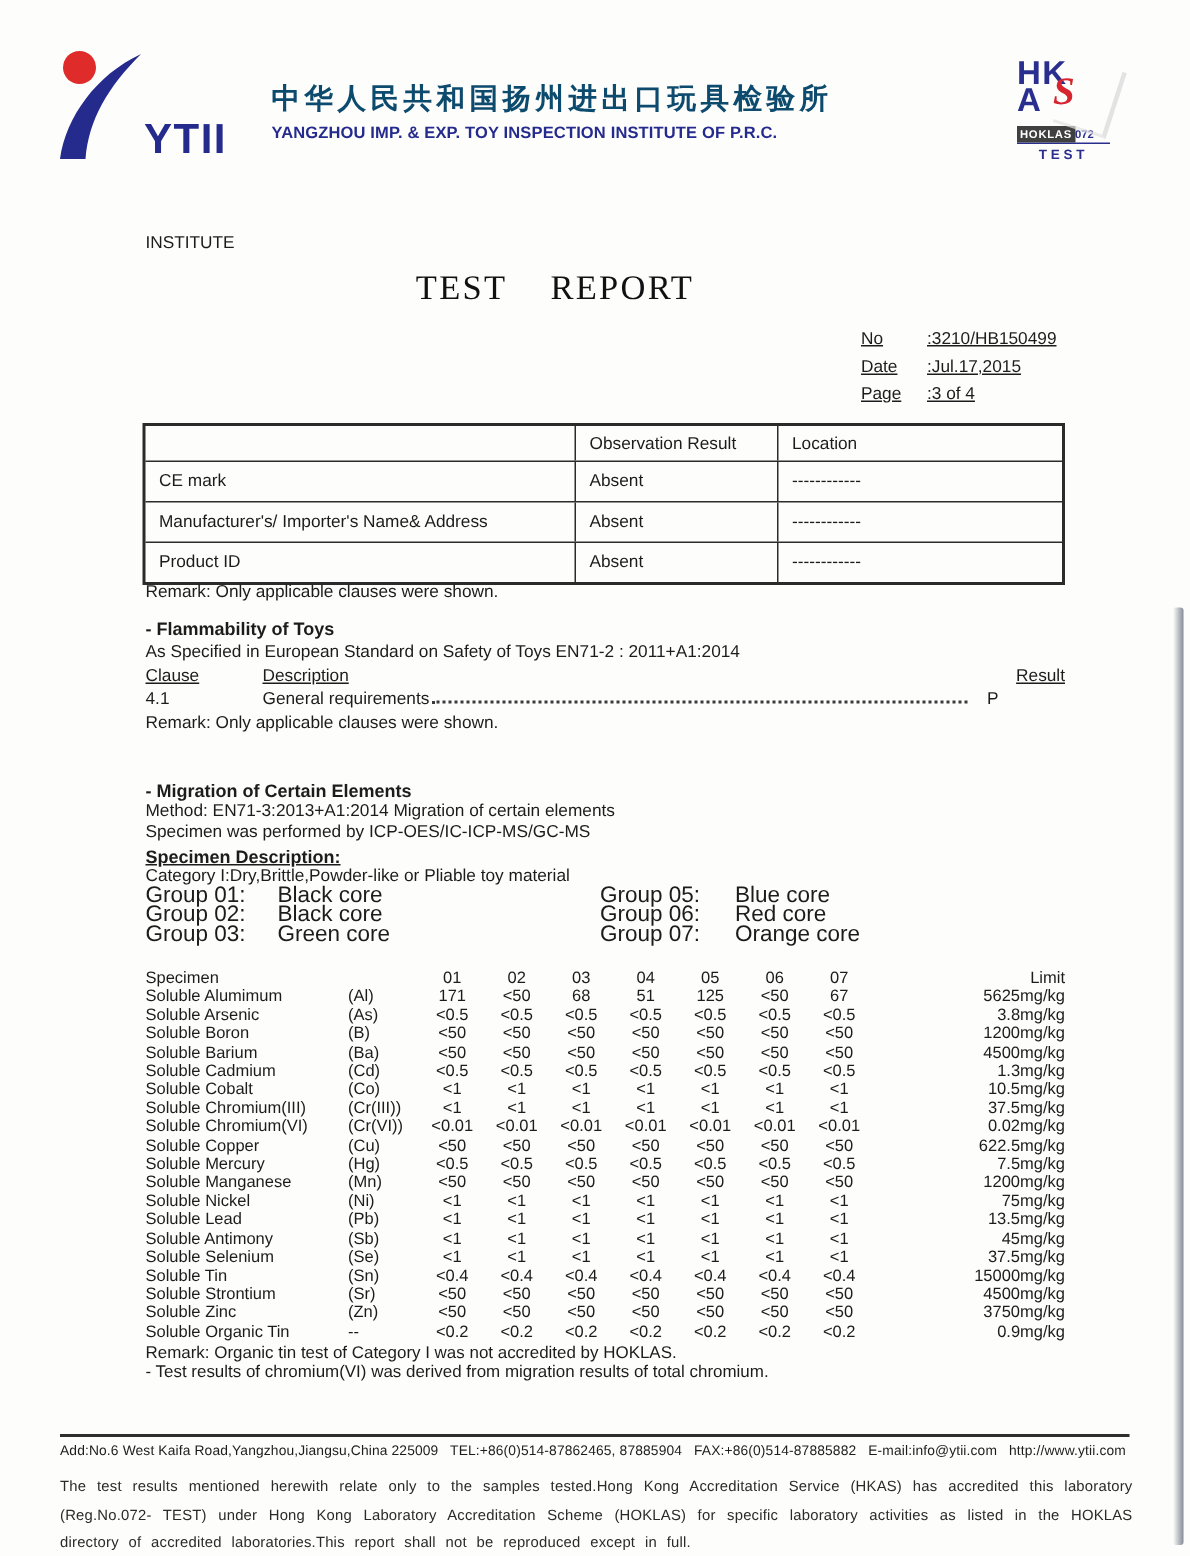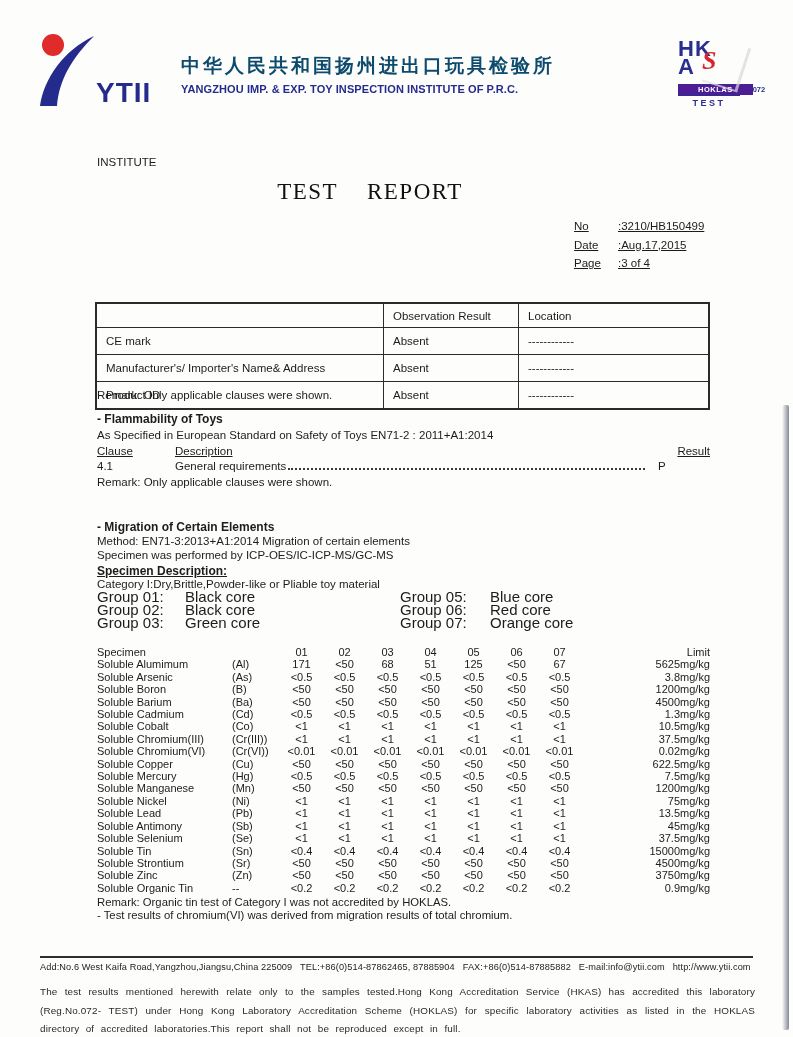--- a/index.html
+++ b/index.html
@@ -13,31 +13,31 @@
   #logo{left:36px;top:32px;width:142px;height:76px;}
   #org{left:181px;top:53px;}
   .org-cn{font-size:19px;font-weight:bold;letter-spacing:3px;color:#0c4a6e;white-space:nowrap;}
   .org-en{font-size:11px;font-weight:bold;color:#252b8d;margin-top:4px;white-space:nowrap;letter-spacing:0.1px;}
 
   #hkas{left:678px;top:40px;width:88px;text-align:left;}
   .hkas-letters{font-weight:bold;color:#2a2f8f;font-size:22px;line-height:18px;letter-spacing:1px;position:relative;width:60px;}
   .hkas-s{color:#d6252e;font-size:26px;font-family:"Liberation Serif",serif;font-style:italic;position:absolute;left:24px;top:12px;}
   .hkas-swoosh{position:absolute;left:30px;top:2px;width:34px;height:44px;border-right:3px solid #d9d9d9;border-bottom:2px solid #e3e3e3;transform:rotate(18deg);opacity:.7;}
   .hoklas-line{margin-top:9px;font-size:7.5px;font-weight:bold;color:#2a2f8f;border-bottom:1px solid #2a2f8f;padding-bottom:1px;width:62px;}
-  .hoklas-chip{background:#4c1d95;color:#fff;padding:1px 20px;letter-spacing:0.5px;}
+  .hoklas-chip{background:#404040;color:#fff;padding:1px 2px;letter-spacing:0.5px;}
   .hkas-test{margin-top:2px;font-size:9px;font-weight:bold;color:#2a2f8f;letter-spacing:2.5px;width:62px;text-align:center;}
 
   #original{left:97px;top:156px;font-size:11.5px;}
   #title{left:0;top:179px;width:740px;text-align:center;
     font-family:"Liberation Serif", serif;font-weight:normal;font-size:23px;letter-spacing:1.5px;word-spacing:22px;color:#111;}
   #meta{left:574px;top:217px;font-size:11.5px;text-decoration:underline;}
   .meta-line{display:grid;grid-template-columns:44px auto;line-height:18.5px;}
 
   
-  #obs-table{left:95px;top:282px;width:611px;border:2px solid #2b2b2b;font-size:11.5px;margin-top:20px;}
+  #obs-table{left:95px;top:282px;width:611px;border:2px solid #2b2b2b;font-size:11.5px;}
   .obs-row{display:grid;grid-template-columns:286px 135px auto;}
   .obs-row + .obs-row{border-top:1.5px solid #2b2b2b;}
   .obs-cell{padding:0 0 0 9px;display:flex;align-items:center;}
   .obs-cell + .obs-cell{border-left:1.5px solid #2b2b2b;}
   .obs-head{height:23px;}
   .obs-data{height:26px;}
   #obs-remark{left:97px;top:389px;font-size:11.5px;}
 
   
   #flam{left:97px;top:412px;width:613px;font-size:11.5px;line-height:15.8px;}
@@ -104,21 +104,21 @@
 
 <div id="title" class="abs">TEST REPORT</div>
 
 <div id="meta" class="abs">
   <div class="meta-line">
     <span>No</span>
       <span>:3210/HB150499</span>
   </div>
   <div class="meta-line">
     <span>Date</span>
-      <span>:Aug.17,2015</span>
+      <span>:Jul.17,2015</span>
   </div>
   <div class="meta-line">
     <span>Page</span>
       <span>:3 of 4</span>
   </div>
 </div>
 
 <div id="obs-table" class="abs">
   <div class="obs-row">
     <div class="obs-cell obs-head"></div>

